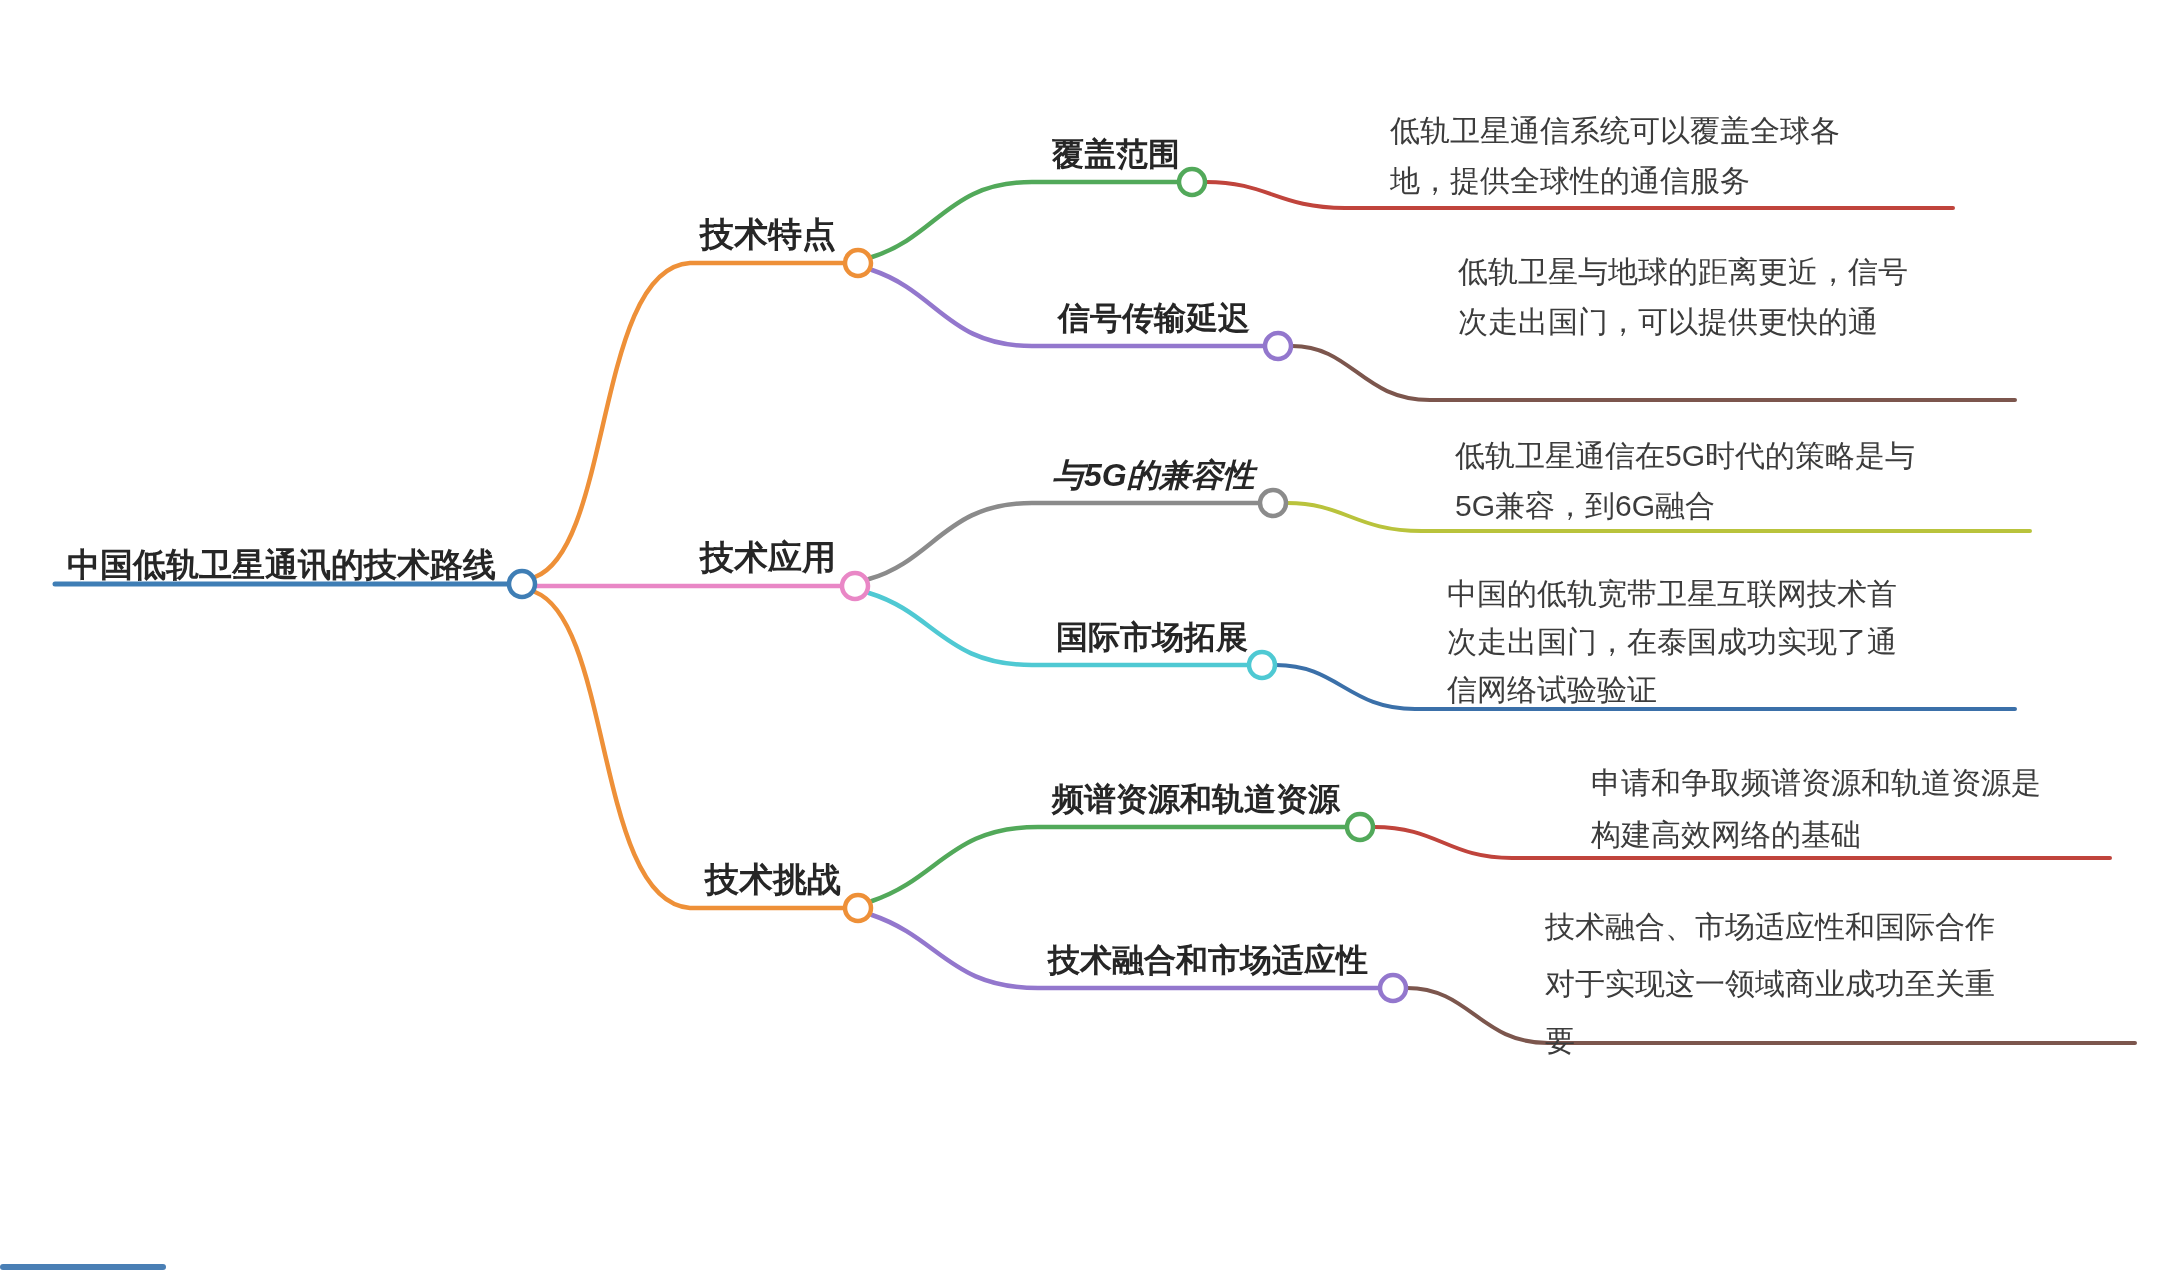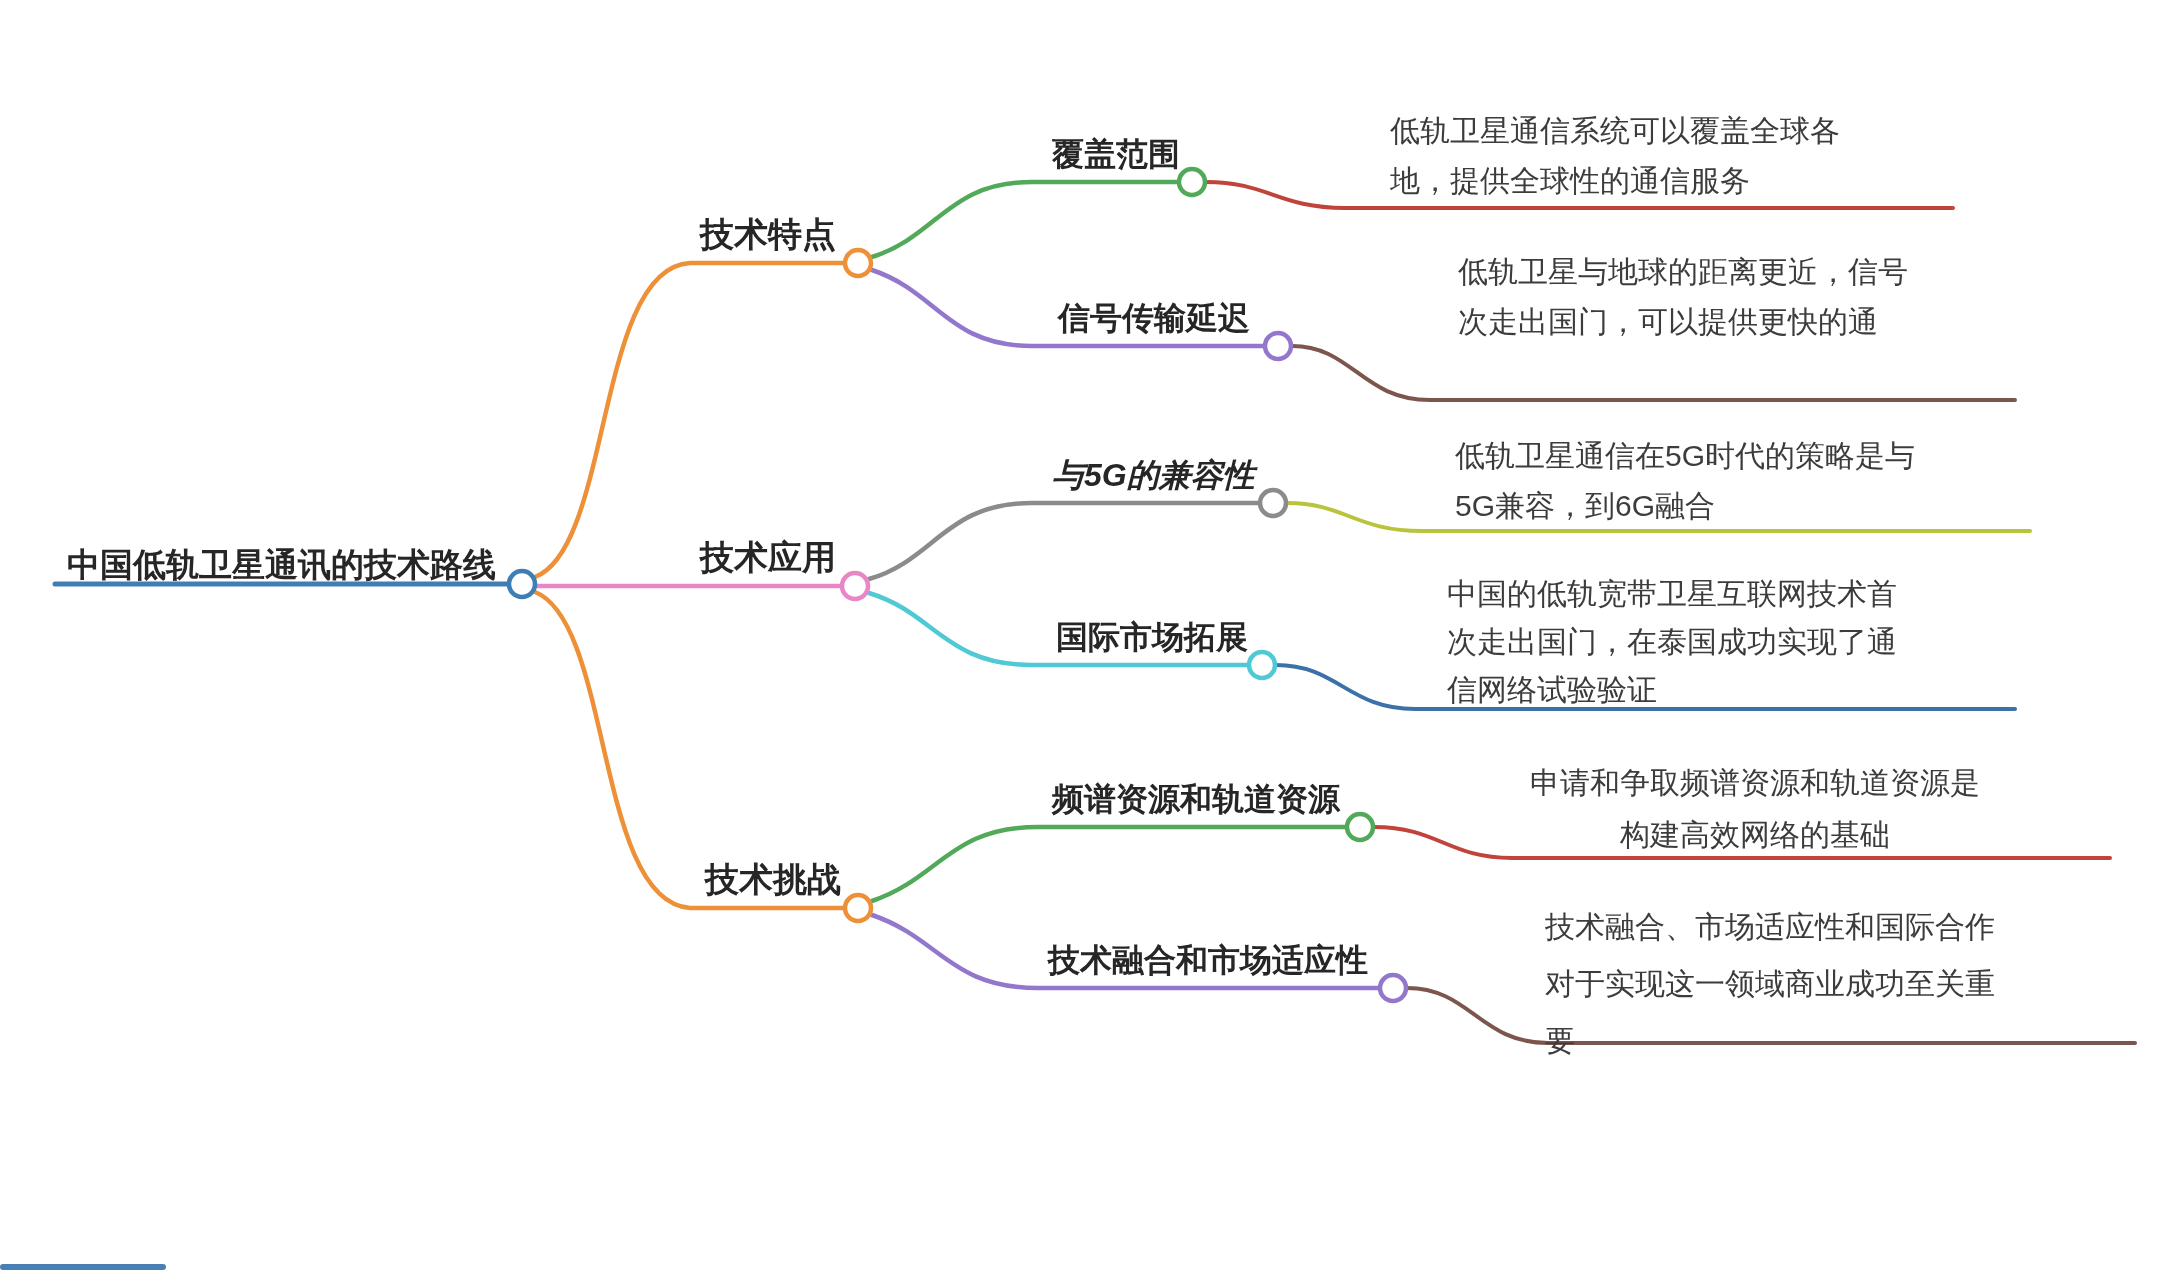--- a/index.html
+++ b/index.html
@@ -25,21 +25,21 @@
     position:absolute;
     font-size:30px;
     color:#3c3c3c;
     white-space:nowrap;
     font-weight:400;
   }
   .note-1{left:1390px;top:106px;line-height:50px;}
   .note-2{left:1458px;top:247px;line-height:50px;}
   .note-3{left:1455px;top:431px;line-height:50px;}
   .note-4{left:1447px;top:570px;line-height:48px;}
-  .note-5{left:1530px;top:757px;line-height:52px;text-align:center;}
+  .note-5{left:1591px;top:757px;line-height:52px;}
   .note-6{left:1545px;top:898px;line-height:57px;}
   .pos-root{left:67px;top:536px;margin-top:10px;}
   .pos-b1{left:700px;top:215px;}
   .pos-b2{left:700px;top:538px;}
   .pos-b3{left:705px;top:860px;}
   .pos-l1a{left:1052px;top:136px;}
   .pos-l1b{left:1058px;top:300px;}
   .pos-l2a{left:1052px;top:457px;font-style:italic;}
   .pos-l2b{left:1056px;top:619px;}
   .pos-l3a{left:1052px;top:781px;}

